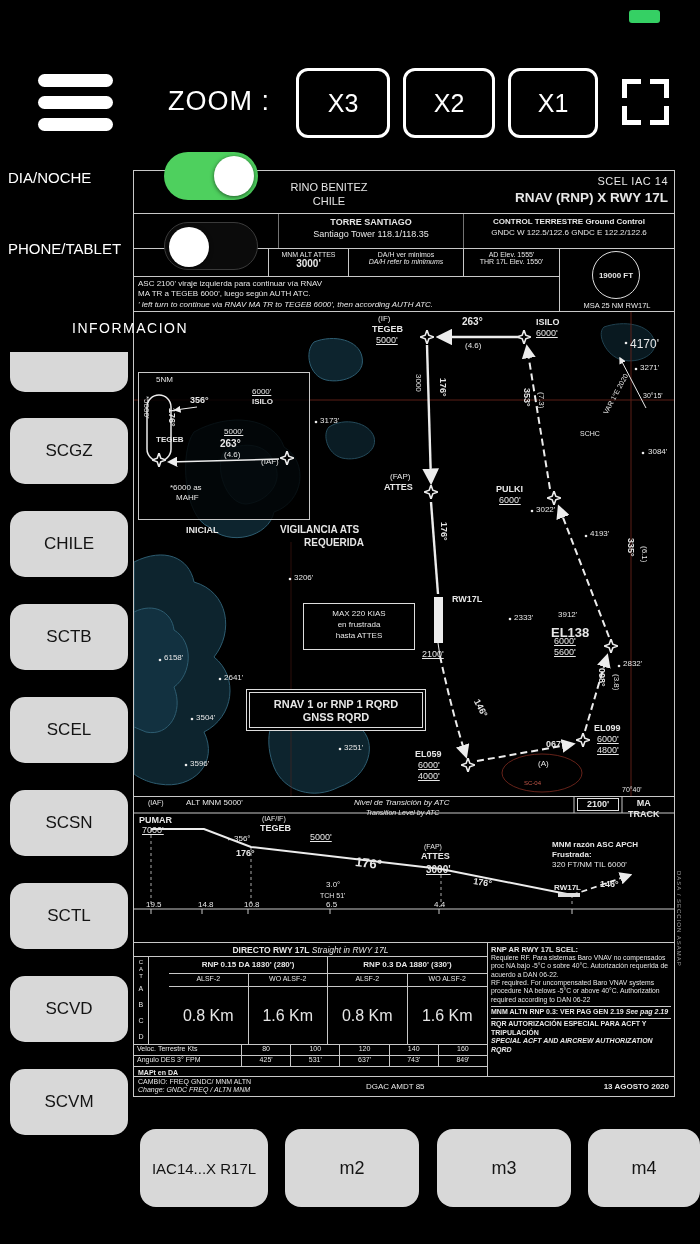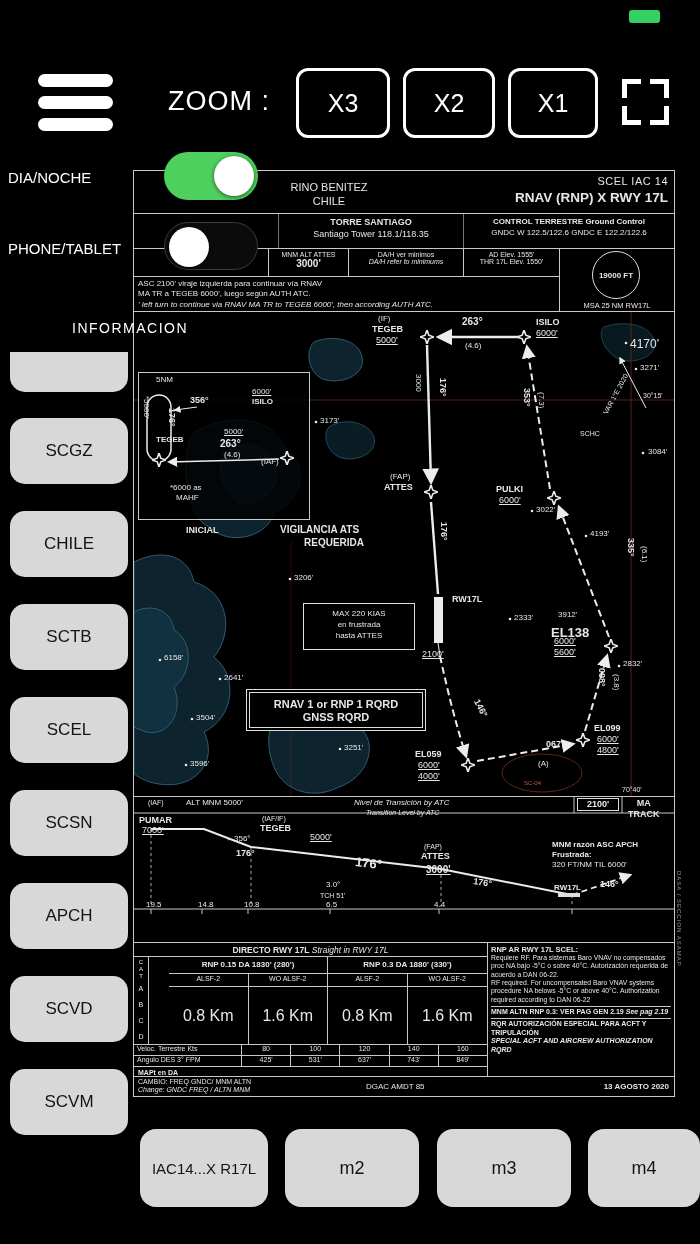--- a/index.html
+++ b/index.html
@@ -486,21 +486,21 @@
     <div class="knob"></div>
   </div>
   <div class="info-label">INFORMACION</div>
 
   <div class="side-partial"></div>
   <div class="side-btn" style="top:418px;">SCGZ</div>
   <div class="side-btn" style="top:511px;">CHILE</div>
   <div class="side-btn" style="top:604px;">SCTB</div>
   <div class="side-btn" style="top:697px;">SCEL</div>
   <div class="side-btn" style="top:790px;">SCSN</div>
-  <div class="side-btn" style="top:883px;">APCH</div>
+  <div class="side-btn" style="top:883px;">SCTL</div>
   <div class="side-btn" style="top:976px;">SCVD</div>
   <div class="side-btn" style="top:1069px;">SCVM</div>
 
   <div class="bot-btn" style="left:140px;width:128px;font-size:15px;">IAC14...X R17L</div>
   <div class="bot-btn" style="left:285px;width:134px;">m2</div>
   <div class="bot-btn" style="left:437px;width:134px;">m3</div>
   <div class="bot-btn" style="left:588px;width:112px;">m4</div>
 
 </div>
 

